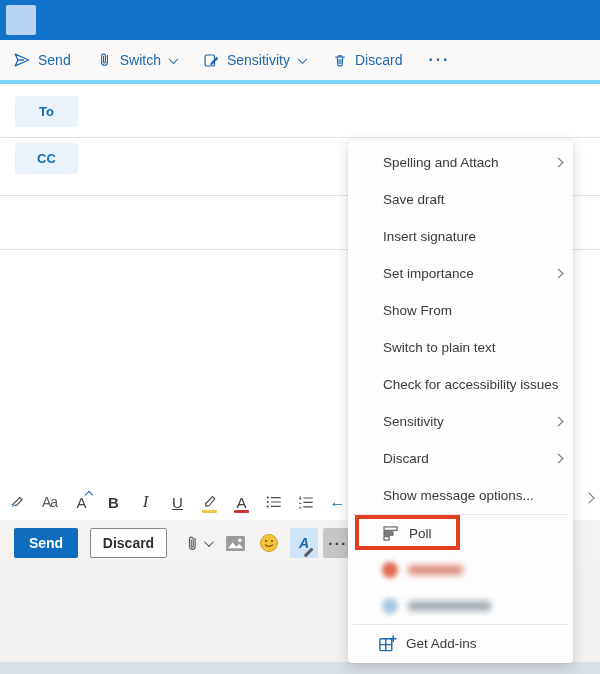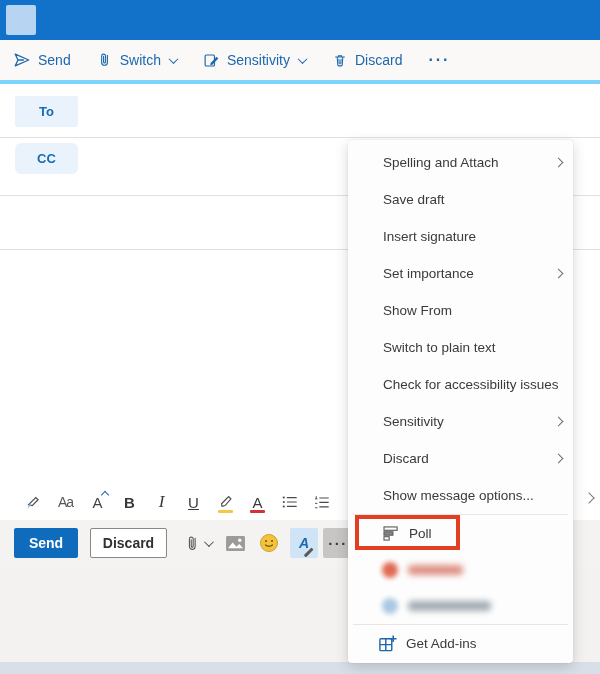--- a/index.html
+++ b/index.html
@@ -19,26 +19,26 @@
   .chev-d { width:7px; height:7px; border-right:1.5px solid #1c67ad; border-bottom:1.5px solid #1c67ad;
             transform:rotate(45deg) translate(-1px,-1px); margin-left:2px; }
   .tb-ellipsis { color:#1c67ad; font-size:16px; font-weight:700; letter-spacing:2px; }
 
   
   .compose { position:absolute; left:0; top:84px; width:600px; height:436px; background:#ffffff; }
   .pill { position:absolute; width:63px; height:31px; background:#eaf3fb; color:#176bb3;
           font-size:13px; font-weight:600; display:flex; align-items:center; justify-content:center;
           border-radius:2px; }
   .pill-to { left:15px; top:12px; }
-  .pill-cc { left:15px; top:59px;border-radius:6px; }
+  .pill-cc { left:15px; top:59px; }
   .hline { position:absolute; left:0; width:600px; height:1px; background:#e3e1df; }
 
   
   .fmt-row { position:absolute; left:0; top:484px; width:559px; height:36px; background:#fff;
-             display:flex; align-items:center; padding-left:24px; gap:13px; }
+             display:flex; align-items:center; padding-left:8px; gap:13px; }
   .fmt-ic { width:19px; height:22px; display:flex; align-items:center; justify-content:center;
             color:#444; font-size:15px; position:relative; flex:0 0 auto; }
   .fmt-ic svg { display:block; }
   .g-bold { font-weight:800; color:#3b3a39; }
   .g-italic { font-family:"Liberation Serif", serif; font-style:italic; font-size:17px; color:#3b3a39; }
   .g-underline { text-decoration:underline; color:#3b3a39; }
   .g-font { font-size:14px; color:#585858; letter-spacing:-1px; }
   .bar-under { position:absolute; left:2px; bottom:0; width:15px; height:3px; border-radius:1px; }
   .g-size::after { content:""; position:absolute; right:-1px; top:1px; width:5px; height:5px;
                    border-left:1.5px solid #1c67ad; border-top:1.5px solid #1c67ad; transform:rotate(45deg); }

